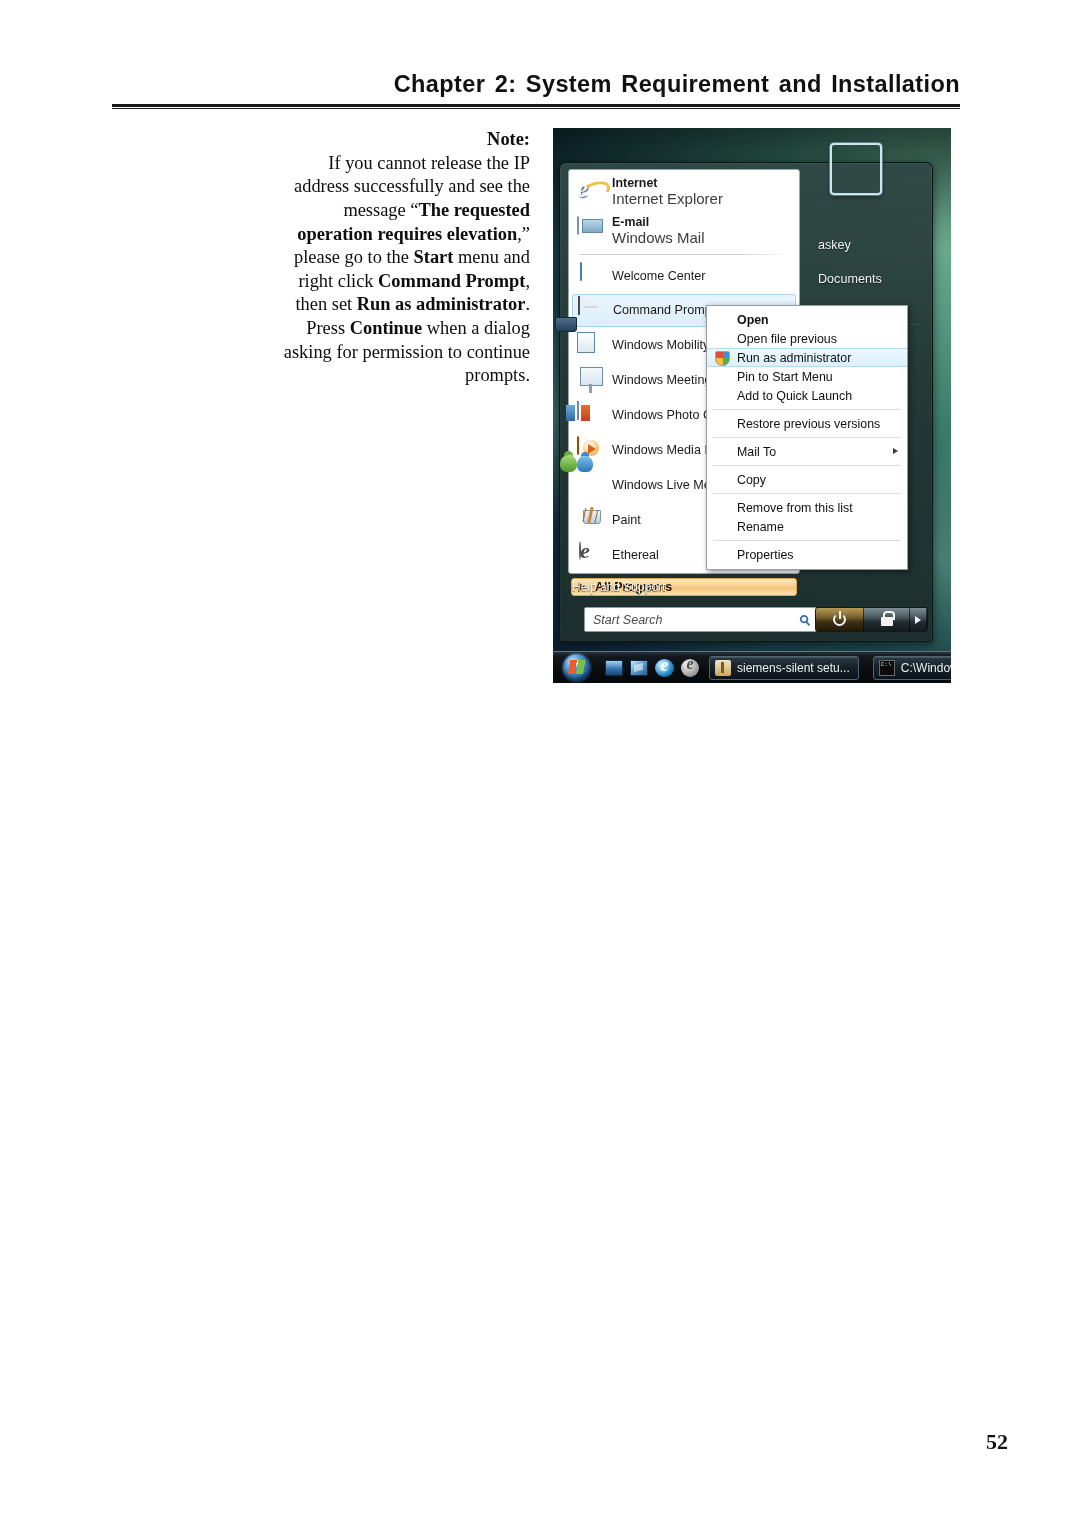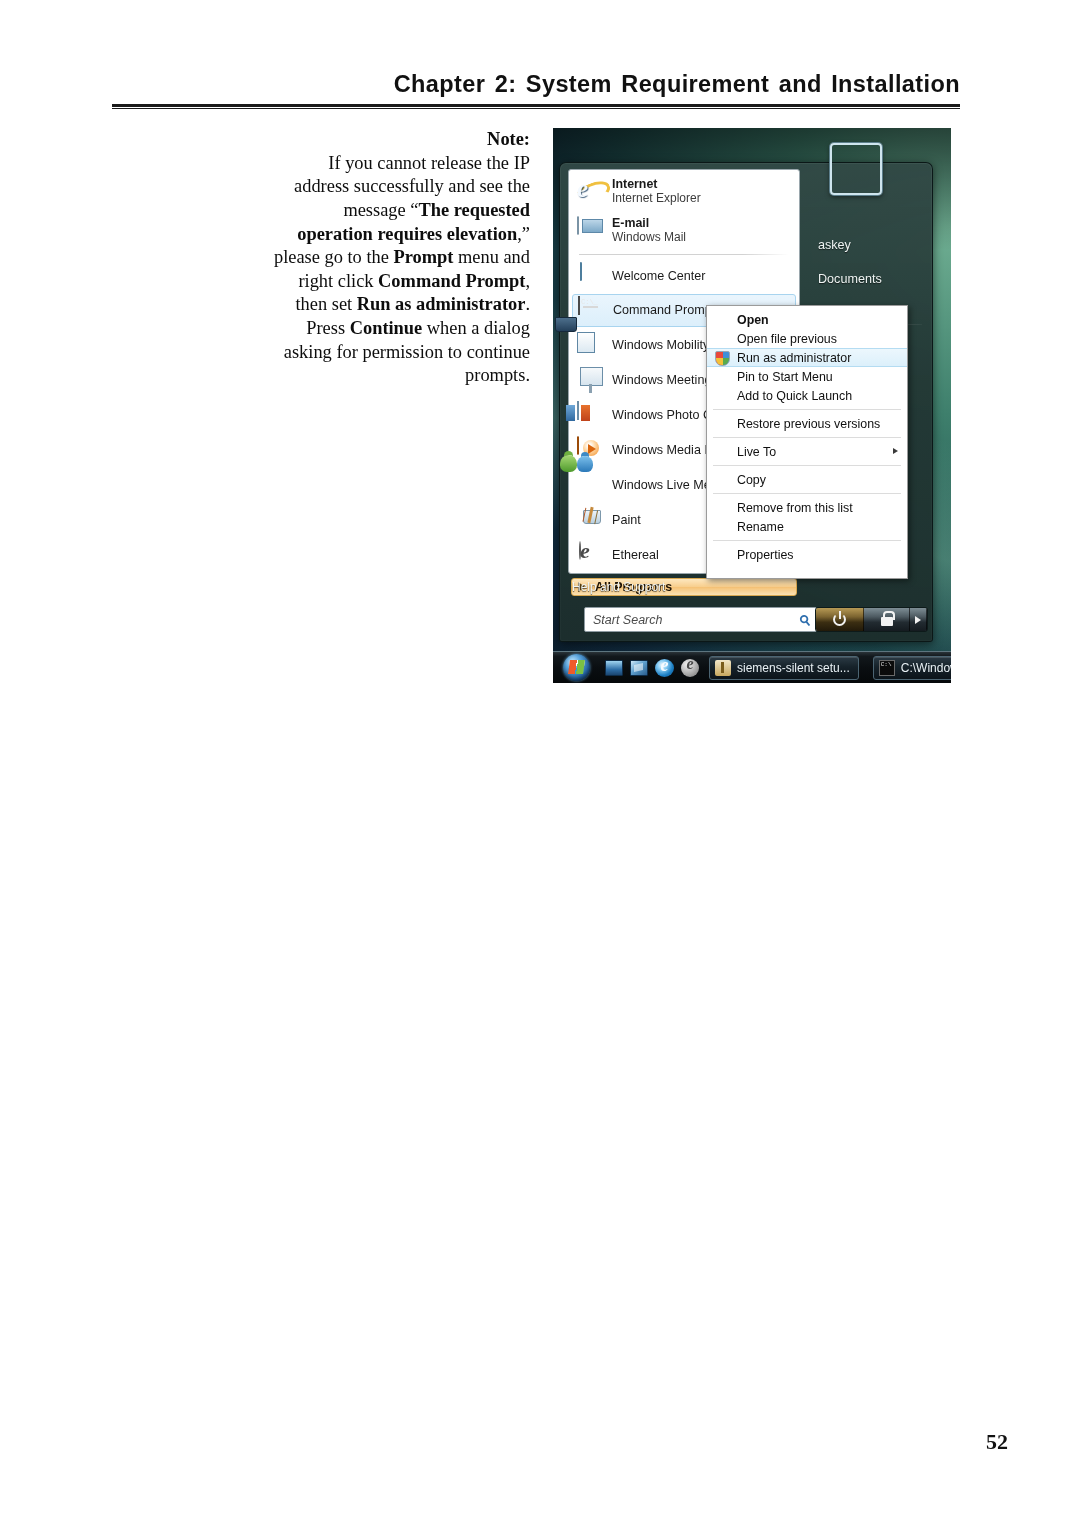--- a/index.html
+++ b/index.html
@@ -112,21 +112,21 @@
     padding-left: 5px;
   }
   .sm-item .ico {
     width: 28px; height: 28px;
     flex: 0 0 28px;
     margin-right: 7px;
     position: relative;
   }
   .sm-item .lbl { font-size: 12.6px; color: #1a1a1a; line-height: 1.12; }
   .sm-item .lbl .l1 { display: block; font-weight: bold; font-size: 12.4px; }
-  .sm-item .lbl .l2 { display: block; color: #3c3c3c; font-size: 12px; }
+  .sm-item .lbl .l2 { display: block; color: #3c3c3c; font-size: 15px; }
   .sm-item.two-line { height: 38px; }
   .sm-item.selected {
     background: linear-gradient(180deg, #eaf5fd 0%, #dceffb 100%);
     border: 1px solid #a8d4ef;
     border-radius: 3px;
   }
   #left-divider {
     position: absolute; left: 10px; right: 10px; top: 84px;
     height: 1px;
     background: linear-gradient(90deg, #d2d2d2 0%, #d2d2d2 78%, rgba(210,210,210,0) 100%);
@@ -475,21 +475,21 @@
   }
 
   
   #context-menu {
     position: absolute;
     left: 153px; top: 177px;
     width: 202px;
     background: #ffffff;
     border: 1px solid #9b9b9b;
     box-shadow: 2px 2px 6px rgba(0,0,0,0.45);
-    padding: 4px 0 14px 0;
+    padding: 4px 0 5px 0;
     z-index: 20;
   }
   .cm-item {
     height: 19px;
     display: flex; align-items: center;
     padding-left: 30px;
     font-size: 12.4px;
     color: #101010;
     position: relative;
   }
@@ -652,21 +652,21 @@
 </head>
 <body>
 
 <div id="page-header">
   <div id="chapter-title">Chapter 2: System Requirement and Installation</div>
   <div id="header-rule"></div>
 </div>
 
 <div id="note-column">
   <p class="note-heading">Note:</p>
-  <p><span>If you cannot release the IP address successfully and see the message “</span><b>The requested operation requires elevation</b><span>,” please go to the </span><b>Prompt</b><span> menu and right click </span><b>Command Prompt</b><span>, then set </span><b>Run as administrator</b><span>.</span></p>
+  <p><span>If you cannot release the IP address successfully and see the message “</span><b>The requested operation requires elevation</b><span>,” please go to the </span><b>Start</b><span> menu and right click </span><b>Command Prompt</b><span>, then set </span><b>Run as administrator</b><span>.</span></p>
   <p><span>Press </span><b>Continue</b><span> when a dialog asking for permission to continue prompts.</span></p>
 </div>
 
 <div id="page-number">52</div>
 
 <div id="screenshot">
   <div id="wallpaper-sheen"></div>
 
   <div id="start-menu">
     <div id="start-menu-inner"></div>
@@ -776,21 +776,21 @@
     <div class="cm-item highlight">
       <span id="uac-shield"></span>
       <span>Run as administrator</span>
     </div>
     <div class="cm-item">Pin to Start Menu</div>
     <div class="cm-item">Add to Quick Launch</div>
     <div class="cm-sep"></div>
     <div class="cm-item">Restore previous versions</div>
     <div class="cm-sep"></div>
     <div class="cm-item">
-      <span>Live To</span>
+      <span>Mail To</span>
       <span class="cm-arrow"></span>
     </div>
     <div class="cm-sep"></div>
     <div class="cm-item">Copy</div>
     <div class="cm-sep"></div>
     <div class="cm-item">Remove from this list</div>
     <div class="cm-item">Rename</div>
     <div class="cm-sep"></div>
     <div class="cm-item">Properties</div>
   </div>

